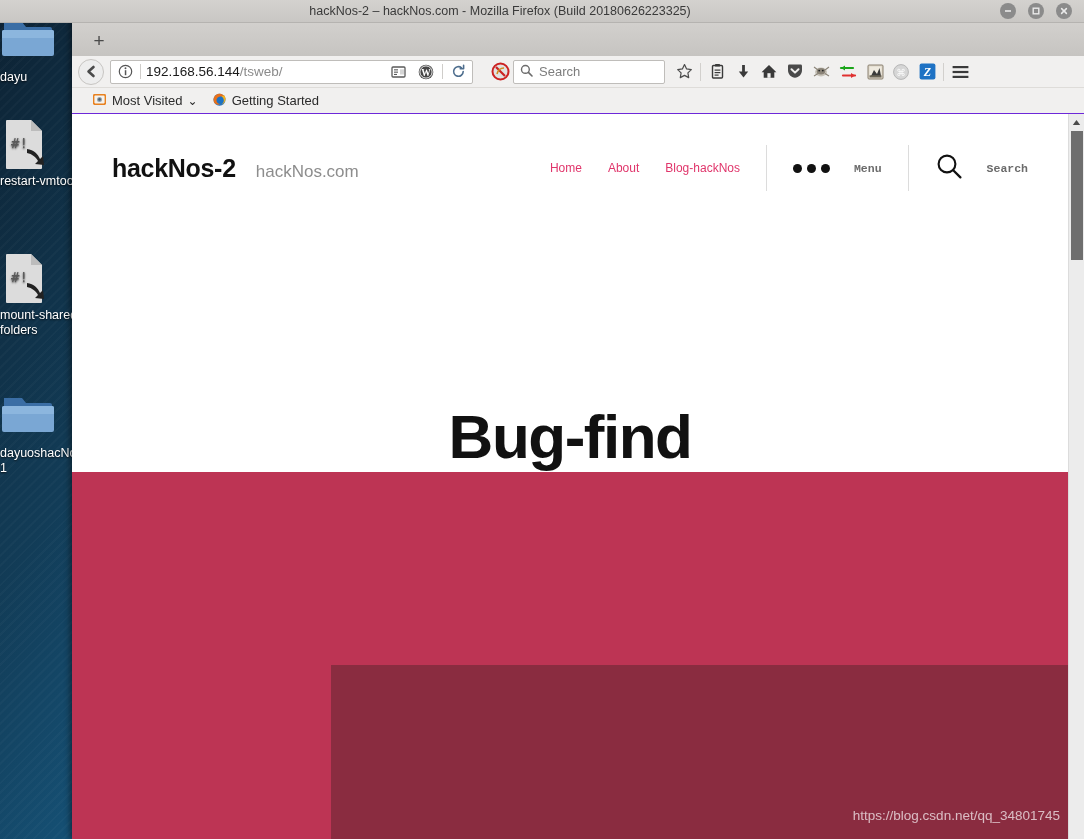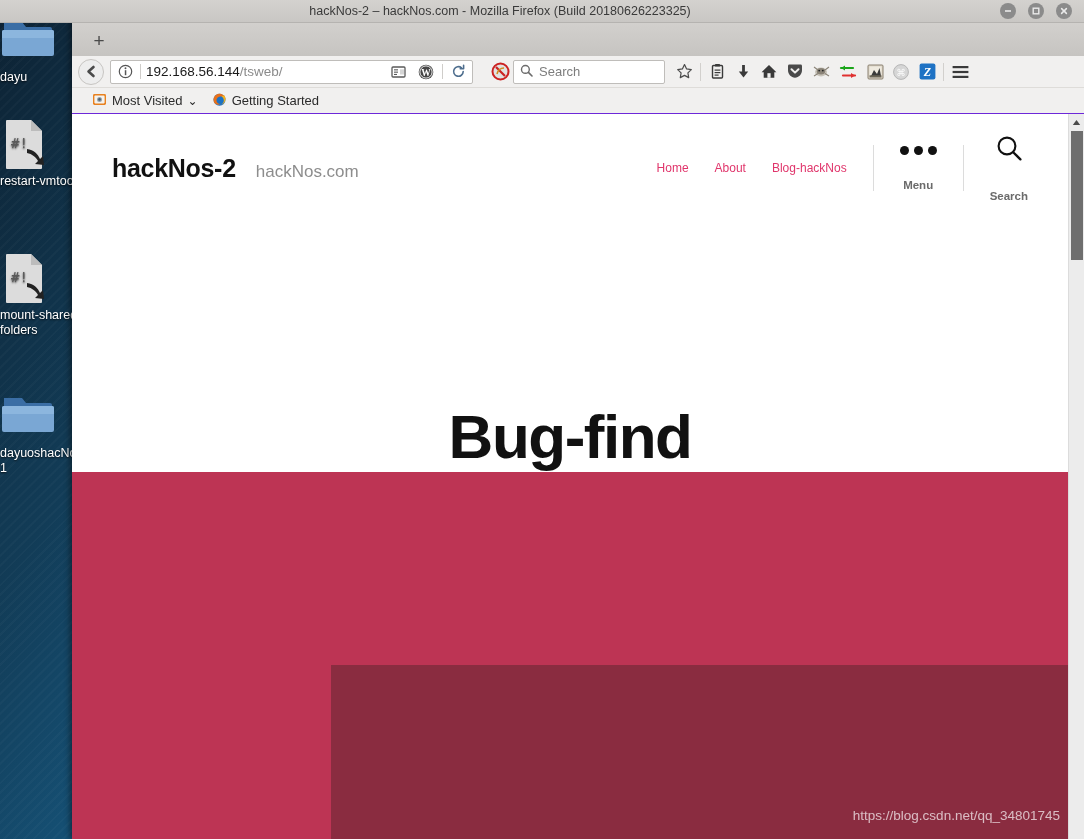--- a/index.html
+++ b/index.html
@@ -149,21 +149,21 @@
   }
   #brand { display: flex; align-items: baseline; gap: 20px; }
   #site-title { font-size: 25px; font-weight: bold; color: #111; letter-spacing: -.3px; }
   #site-tagline { font-size: 17px; color: #8d8d8d; }
   #site-nav { margin-left: auto; display: flex; align-items: center; gap: 0; }
   .nav-link {
     font-size: 12px; color: #e0356b; text-decoration: none; margin-right: 26px; cursor: pointer;
   }
   .nav-link:last-of-type { margin-right: 0; }
   .nav-div { width: 1px; height: 46px; background: #dcdcdc; margin: 0 26px; }
-  .icon-col { display: flex; flex-direction: column; align-items: center; gap: 24px; cursor: pointer; }
+  .icon-col { display: flex; align-items: center; gap: 24px; cursor: pointer; font-family: Liberation Mono, monospace; }
   .icon-col .cap { font-size: 11.5px; font-weight: bold; color: #6b6b6b; }
   #dots { display: flex; gap: 5px; }
   #dots i { width: 9px; height: 9px; border-radius: 50%; background: #111; display: block; }
 
   #hero-title-wrap { height: 250px; display: flex; align-items: flex-end; justify-content: center; }
   #hero-title { font-size: 62px; font-weight: bold; color: #111; letter-spacing: -1.5px; }
 
   #pink-section {
     position: absolute; left: 0; right: 0; top: 358px; bottom: 0;
     background: #bd3454;

